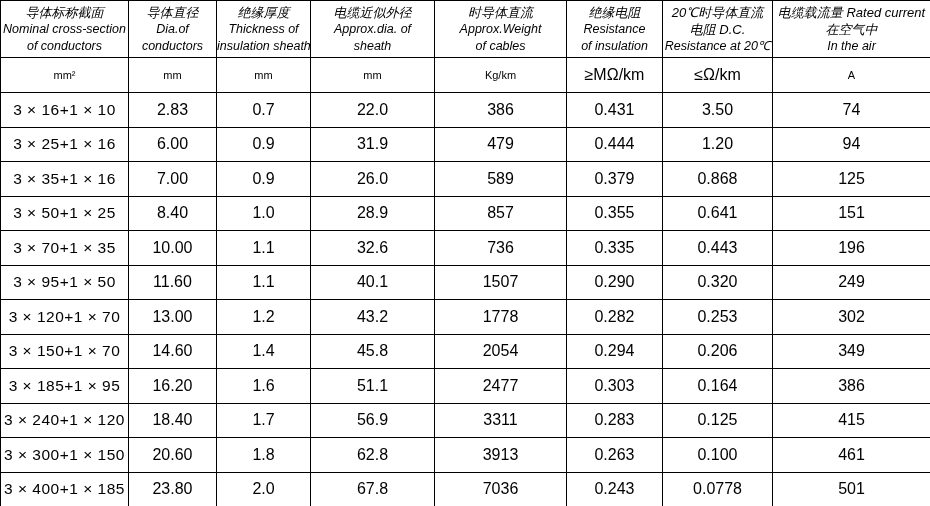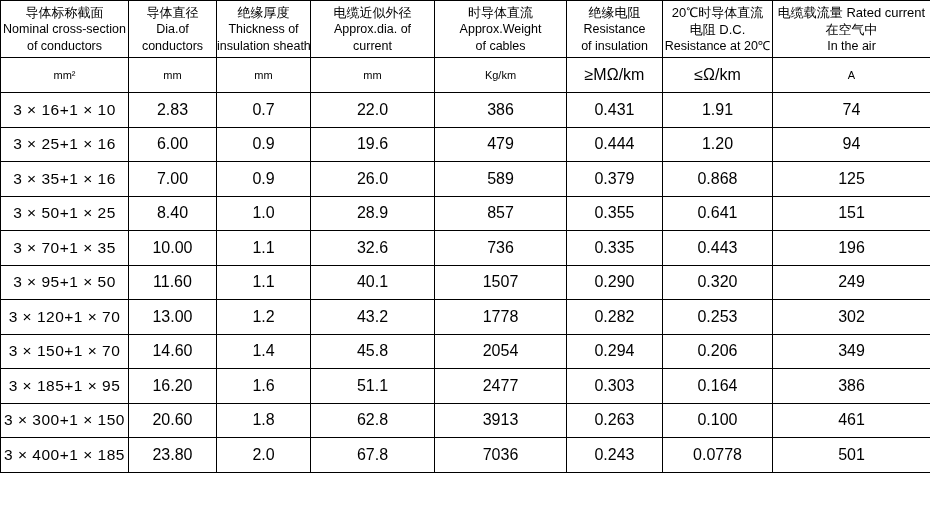--- a/index.html
+++ b/index.html
@@ -34,20 +34,21 @@
   col.c4 { width: 132px; }
   col.c5 { width: 96px; }
   col.c6 { width: 110px; }
   col.c7 { width: 158px; }
 
   .head-cell {
     height: 56px;
     font-size: 12.5px;
     line-height: 1.32;
     padding: 3px 2px;
+    font-style: italic;
   }
   .head-cell .ln {
     display: block;
     white-space: nowrap;
   }
   .head-cell .cn {
     font-size: 13px;
   }
   .unit-cell {
     height: 34px;
@@ -92,21 +93,21 @@
           <span class="ln">conductors</span>
         </th>
         <th class="head-cell">
           <span class="ln cn">绝缘厚度</span>
           <span class="ln">Thickness of</span>
           <span class="ln">insulation sheath</span>
         </th>
         <th class="head-cell">
           <span class="ln cn">电缆近似外径</span>
           <span class="ln">Approx.dia. of</span>
-          <span class="ln">current</span>
+          <span class="ln">sheath</span>
         </th>
         <th class="head-cell">
           <span class="ln cn">时导体直流</span>
           <span class="ln">Approx.Weight</span>
           <span class="ln">of cables</span>
         </th>
         <th class="head-cell">
           <span class="ln cn">绝缘电阻</span>
           <span class="ln">Resistance</span>
           <span class="ln">of insulation</span>
@@ -134,28 +135,28 @@
       </tr>
   </thead>
   <tbody>
       <tr>
         <td class="data-cell spec">3 × 16+1 × 10</td>
         <td class="data-cell">2.83</td>
         <td class="data-cell">0.7</td>
         <td class="data-cell">22.0</td>
         <td class="data-cell">386</td>
         <td class="data-cell">0.431</td>
-        <td class="data-cell">1.91</td>
+        <td class="data-cell">3.50</td>
         <td class="data-cell">74</td>
       </tr>
       <tr>
         <td class="data-cell spec">3 × 25+1 × 16</td>
         <td class="data-cell">6.00</td>
         <td class="data-cell">0.9</td>
-        <td class="data-cell">19.6</td>
+        <td class="data-cell">31.9</td>
         <td class="data-cell">479</td>
         <td class="data-cell">0.444</td>
         <td class="data-cell">1.20</td>
         <td class="data-cell">94</td>
       </tr>
       <tr>
         <td class="data-cell spec">3 × 35+1 × 16</td>
         <td class="data-cell">7.00</td>
         <td class="data-cell">0.9</td>
         <td class="data-cell">26.0</td>
@@ -218,20 +219,30 @@
         <td class="data-cell spec">3 × 185+1 × 95</td>
         <td class="data-cell">16.20</td>
         <td class="data-cell">1.6</td>
         <td class="data-cell">51.1</td>
         <td class="data-cell">2477</td>
         <td class="data-cell">0.303</td>
         <td class="data-cell">0.164</td>
         <td class="data-cell">386</td>
       </tr>
       <tr>
+        <td class="data-cell spec">3 × 240+1 × 120</td>
+        <td class="data-cell">18.40</td>
+        <td class="data-cell">1.7</td>
+        <td class="data-cell">56.9</td>
+        <td class="data-cell">3311</td>
+        <td class="data-cell">0.283</td>
+        <td class="data-cell">0.125</td>
+        <td class="data-cell">415</td>
+      </tr>
+      <tr>
         <td class="data-cell spec">3 × 300+1 × 150</td>
         <td class="data-cell">20.60</td>
         <td class="data-cell">1.8</td>
         <td class="data-cell">62.8</td>
         <td class="data-cell">3913</td>
         <td class="data-cell">0.263</td>
         <td class="data-cell">0.100</td>
         <td class="data-cell">461</td>
       </tr>
       <tr>

